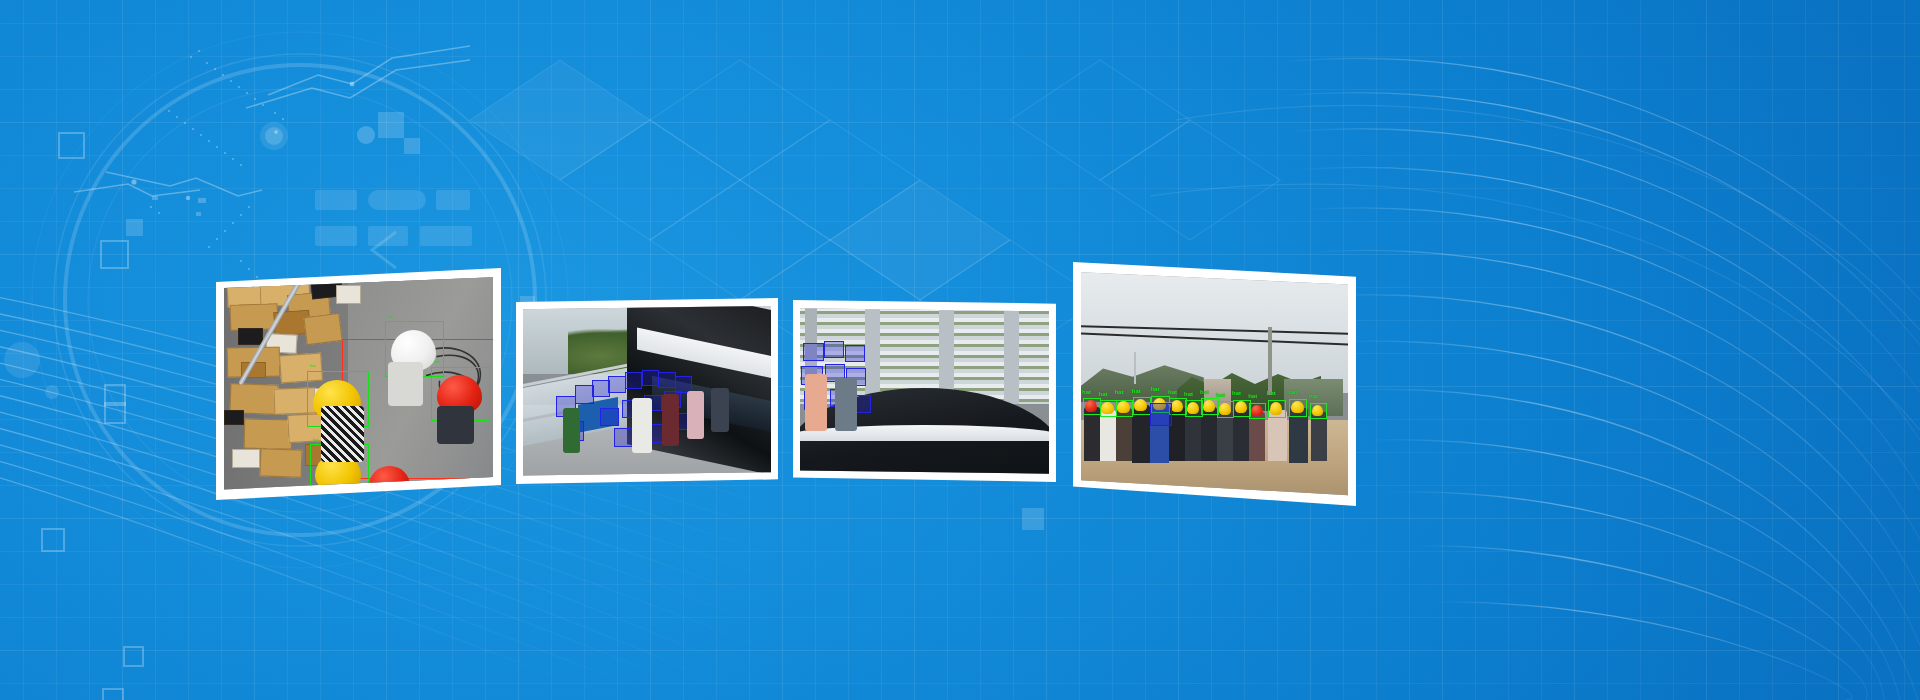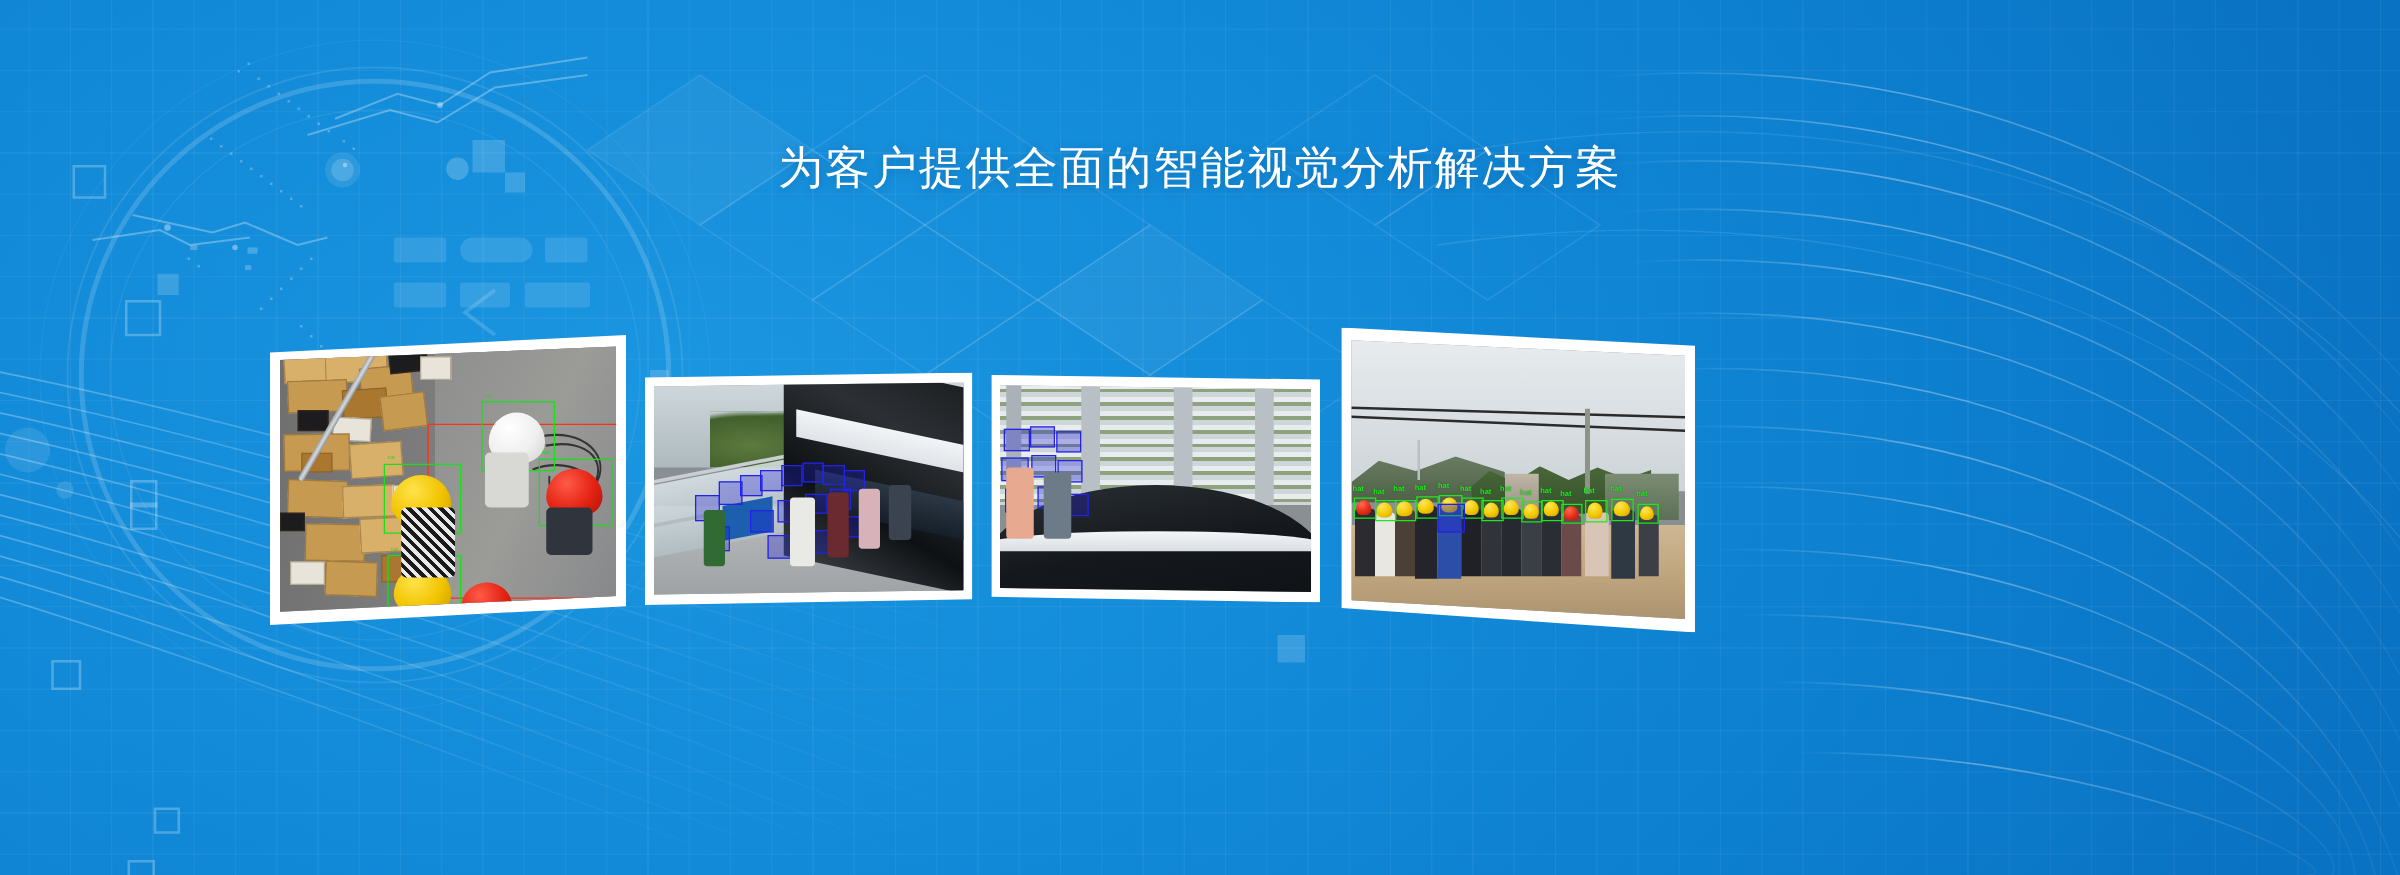--- a/index.html
+++ b/index.html
@@ -346,21 +346,20 @@
   <div class="sq" style="left:104px; top:402px; width:18px; height:18px;"></div>
   <div class="sq" style="left:41px;  top:528px; width:20px; height:20px;"></div>
   <div class="sq" style="left:123px; top:646px; width:17px; height:17px;"></div>
   <div class="sq" style="left:102px; top:688px; width:18px; height:18px;"></div>
   <div class="sq filled" style="left:1022px; top:508px; width:22px; height:22px;"></div>
   <div class="sq filled" style="left:520px;  top:296px; width:15px; height:15px;"></div>
   <div class="sq filled" style="left:378px;  top:112px; width:26px; height:26px;"></div>
   <div class="sq filled" style="left:404px;  top:138px; width:16px; height:16px;"></div>
 
   <div class="headline-wrap">
-    <p class="subtitle">为客户提供全面的智能视觉分析解决方案</p>
   </div>
 
   <div class="photo-strip">
 
     <div class="card" id="card1">
       <div class="inner">
         <div class="photo p1">
           <div class="floor"></div>
 
           <div class="boxes">

